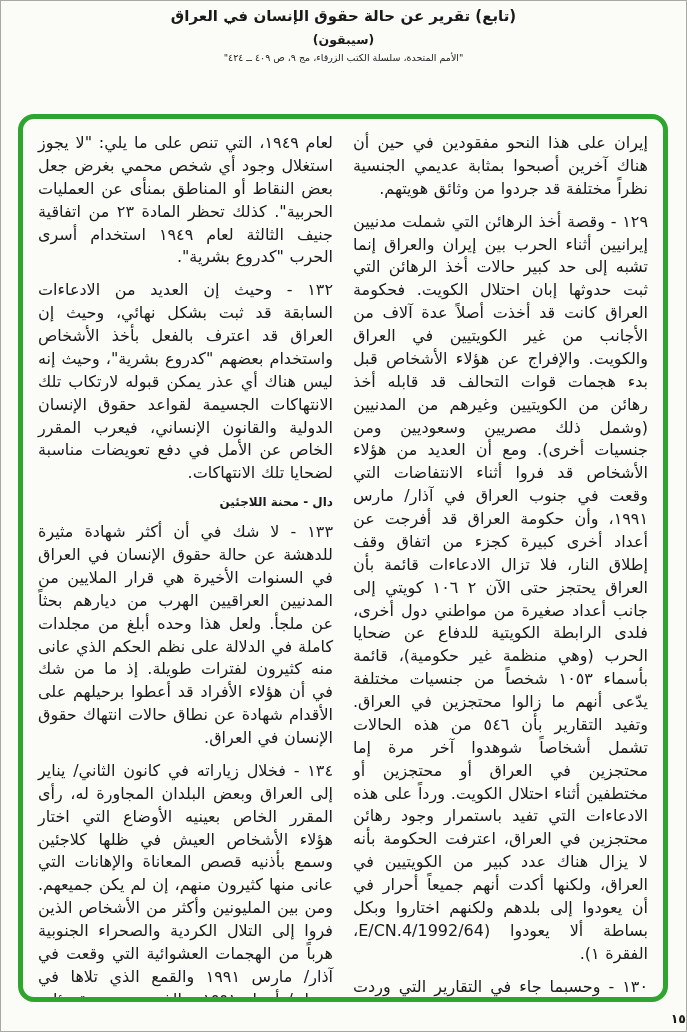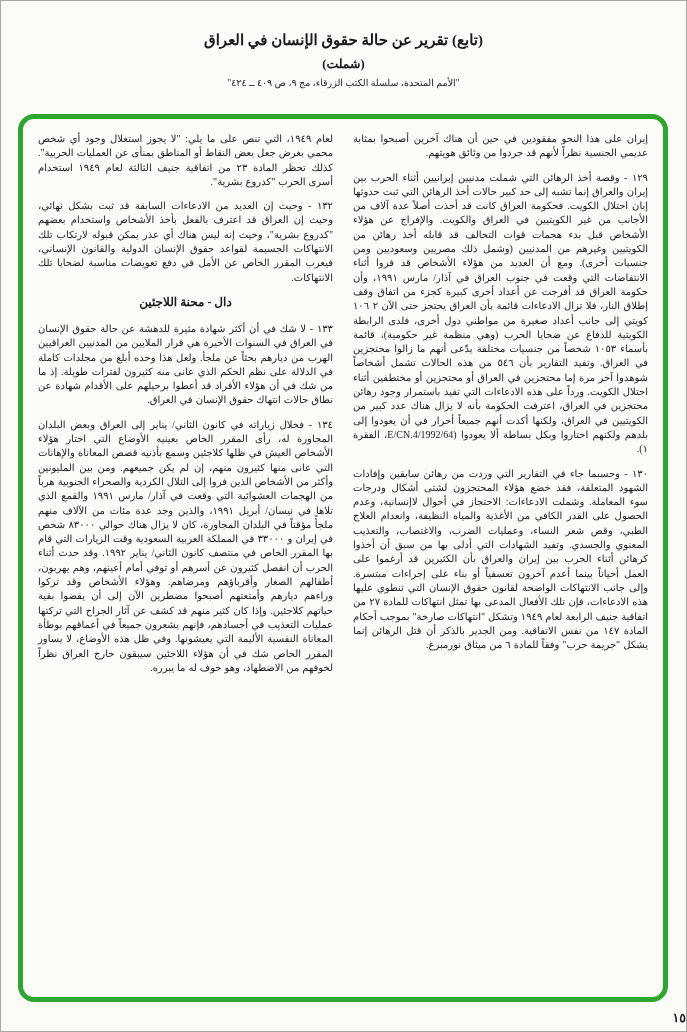--- a/index.html
+++ b/index.html
@@ -12,22 +12,21 @@
     color: #1a1a1a;
     direction: rtl;
     overflow: hidden;
     position: relative;
     border: 1px solid #a9a9a3;
   }
   .page {
     width: 100%;
     height: 100%;
     position: relative;
-    padding-top: 30px;
-    font-family: Liberation Serif, serif;
+    padding-top: 6px;
   }
   header { text-align: center; }
   .doc-title {
     font-size: 15px;
     font-weight: bold;
     margin: 0 0 7px 0;
     letter-spacing: 0.2px;
   }
   .doc-subtitle {
     font-size: 12.5px;
@@ -50,57 +49,56 @@
     overflow: hidden;
     background: transparent;
   }
   .columns {
     display: flex;
     gap: 20px;
     height: 100%;
   }
   .col { flex: 1 1 0; min-width: 0; }
   p.para {
-    font-size: 10px;
+    font-size: 16px;
     line-height: 1.43;
     text-align: justify;
     margin: 0 0 10px 0;
     word-spacing: 0.5px;
   }
   .section-heading {
     font-size: 12px;
     font-weight: bold;
-    text-align: center;
     margin: 8px 0 12px 0;
   }
   .page-number {
     position: absolute;
     bottom: 5px;
     left: 0;
     right: 0;
     font-size: 12.5px;
     font-weight: bold;
   }
 </style>
 </head>
 <body>
 
 <div class="page">
 
   <header>
     <h1 class="doc-title">(تابع) تقرير عن حالة حقوق الإنسان في العراق</h1>
-    <div class="doc-subtitle">(شملت)</div>
+    <div class="doc-subtitle">(سيبقون)</div>
     <div class="doc-citation">"الأمم المتحدة، سلسلة الكتب الزرقاء، مج ٩، ص ٤٠٩ ــ ٤٢٤"</div>
   </header>
 
   <div class="green-box">
     <div class="columns">
 
       <div class="col">
-        <p class="para">إيران على هذا النحو مفقودين في حين أن هناك آخرين أصبحوا بمثابة عديمي الجنسية نظراً لأنهم قد جردوا من وثائق هويتهم.</p>
+        <p class="para">إيران على هذا النحو مفقودين في حين أن هناك آخرين أصبحوا بمثابة عديمي الجنسية نظراً مختلفة قد جردوا من وثائق هويتهم.</p>
         <p class="para">١٢٩ - وقصة أخذ الرهائن التي شملت مدنيين إيرانيين أثناء الحرب بين إيران والعراق إنما تشبه إلى حد كبير حالات أخذ الرهائن التي ثبت حدوثها إبان احتلال الكويت. فحكومة العراق كانت قد أخذت أصلاً عدة آلاف من الأجانب من غير الكويتيين في العراق والكويت. والإفراج عن هؤلاء الأشخاص قبل بدء هجمات قوات التحالف قد قابله أخذ رهائن من الكويتيين وغيرهم من المدنيين (وشمل ذلك مصريين وسعوديين ومن جنسيات أخرى). ومع أن العديد من هؤلاء الأشخاص قد فروا أثناء الانتفاضات التي وقعت في جنوب العراق في آذار/ مارس ١٩٩١، وأن حكومة العراق قد أفرجت عن أعداد أخرى كبيرة كجزء من اتفاق وقف إطلاق النار، فلا تزال الادعاءات قائمة بأن العراق يحتجز حتى الآن ٢ ١٠٦ كويتي إلى جانب أعداد صغيرة من مواطني دول أخرى، فلدى الرابطة الكويتية للدفاع عن ضحايا الحرب (وهي منظمة غير حكومية)، قائمة بأسماء ١٠٥٣ شخصاً من جنسيات مختلفة يدّعى أنهم ما زالوا محتجزين في العراق. وتفيد التقارير بأن ٥٤٦ من هذه الحالات تشمل أشخاصاً شوهدوا آخر مرة إما محتجزين في العراق أو محتجزين أو مختطفين أثناء احتلال الكويت. ورداً على هذه الادعاءات التي تفيد باستمرار وجود رهائن محتجزين في العراق، اعترفت الحكومة بأنه لا يزال هناك عدد كبير من الكويتيين في العراق، ولكنها أكدت أنهم جميعاً أحرار في أن يعودوا إلى بلدهم ولكنهم اختاروا وبكل بساطة ألا يعودوا (E/CN.4/1992/64، الفقرة ١).</p>
         <p class="para">١٣٠ - وحسبما جاء في التقارير التي وردت من رهائن سابقين وإفادات الشهود المتعلقة، فقد خضع هؤلاء المحتجزون لشتى أشكال ودرجات سوء المعاملة. وشملت الادعاءات: الاحتجاز في أحوال لاإنسانية، وعدم الحصول على القدر الكافي من الأغذية والمياه النظيفة، وانعدام العلاج الطبي، وقص شعر النساء، وعمليات الضرب، والاغتصاب، والتعذيب المعنوي والجسدي. وتفيد الشهادات التي أدلى بها من سبق أن أخذوا كرهائن أثناء الحرب بين إيران والعراق بأن الكثيرين قد أرغموا على العمل أحياناً بينما أعدم آخرون تعسفياً أو بناء على إجراءات مبتسرة. وإلى جانب الانتهاكات الواضحة لقانون حقوق الإنسان التي تنطوي عليها هذه الادعاءات، فإن تلك الأفعال المدعى بها تمثل انتهاكات للمادة ٢٧ من اتفاقية جنيف الرابعة لعام ١٩٤٩ وتشكل "انتهاكات صارخة" بموجب أحكام المادة ١٤٧ من نفس الاتفاقية. ومن الجدير بالذكر أن قتل الرهائن إنما يشكل "جريمة حرب" وفقاً للمادة ٦ من ميثاق نورمبرغ.</p>
       </div>
 
       <div class="col">
         <p class="para">لعام ١٩٤٩، التي تنص على ما يلي: "لا يجوز استغلال وجود أي شخص محمي بغرض جعل بعض النقاط أو المناطق بمنأى عن العمليات الحربية". كذلك تحظر المادة ٢٣ من اتفاقية جنيف الثالثة لعام ١٩٤٩ استخدام أسرى الحرب "كدروع بشرية".</p>
         <p class="para">١٣٢ - وحيث إن العديد من الادعاءات السابقة قد ثبت بشكل نهائي، وحيث إن العراق قد اعترف بالفعل بأخذ الأشخاص واستخدام بعضهم "كدروع بشرية"، وحيث إنه ليس هناك أي عذر يمكن قبوله لارتكاب تلك الانتهاكات الجسيمة لقواعد حقوق الإنسان الدولية والقانون الإنساني، فيعرب المقرر الخاص عن الأمل في دفع تعويضات مناسبة لضحايا تلك الانتهاكات.</p>
         <h2 class="section-heading">دال - محنة اللاجئين</h2>
         <p class="para">١٣٣ - لا شك في أن أكثر شهادة مثيرة للدهشة عن حالة حقوق الإنسان في العراق في السنوات الأخيرة هي قرار الملايين من المدنيين العراقيين الهرب من ديارهم بحثاً عن ملجأ. ولعل هذا وحده أبلغ من مجلدات كاملة في الدلالة على نظم الحكم الذي عانى منه كثيرون لفترات طويلة. إذ ما من شك في أن هؤلاء الأفراد قد أعطوا برحيلهم على الأقدام شهادة عن نطاق حالات انتهاك حقوق الإنسان في العراق.</p>
         <p class="para">١٣٤ - فخلال زياراته في كانون الثاني/ يناير إلى العراق وبعض البلدان المجاورة له، رأى المقرر الخاص بعينيه الأوضاع التي اختار هؤلاء الأشخاص العيش في ظلها كلاجئين وسمع بأذنيه قصص المعاناة والإهانات التي عانى منها كثيرون منهم، إن لم يكن جميعهم. ومن بين المليونين وأكثر من الأشخاص الذين فروا إلى التلال الكردية والصحراء الجنوبية هرباً من الهجمات العشوائية التي وقعت في آذار/ مارس ١٩٩١ والقمع الذي تلاها في نيسان/ أبريل ١٩٩١، والذين وجد عدة مئات من الآلاف منهم ملجأً مؤقتاً في البلدان المجاورة، كان لا يزال هناك حوالي ٨٣٠٠٠ شخص في إيران و ٣٣٠٠٠ في المملكة العربية السعودية وقت الزيارات التي قام بها المقرر الخاص في منتصف كانون الثاني/ يناير ١٩٩٢. وقد حدث أثناء الحرب أن انفصل كثيرون عن أسرهم أو توفي أمام أعينهم، وهم يهربون، أطفالهم الصغار وأقرباؤهم ومرضاهم. وهؤلاء الأشخاص وقد تركوا وراءهم ديارهم وأمتعتهم أصبحوا مضطرين الآن إلى أن يقضوا بقية حياتهم كلاجئين. وإذا كان كثير منهم قد كشف عن آثار الجراح التي تركتها عمليات التعذيب في أجسادهم، فإنهم يشعرون جميعاً في أعماقهم بوطأة المعاناة النفسية الأليمة التي يعيشونها. وفي ظل هذه الأوضاع، لا يساور المقرر الخاص شك في أن هؤلاء اللاجئين سيبقون خارج العراق نظراً لخوفهم من الاضطهاد، وهو خوف له ما يبرره.</p>

